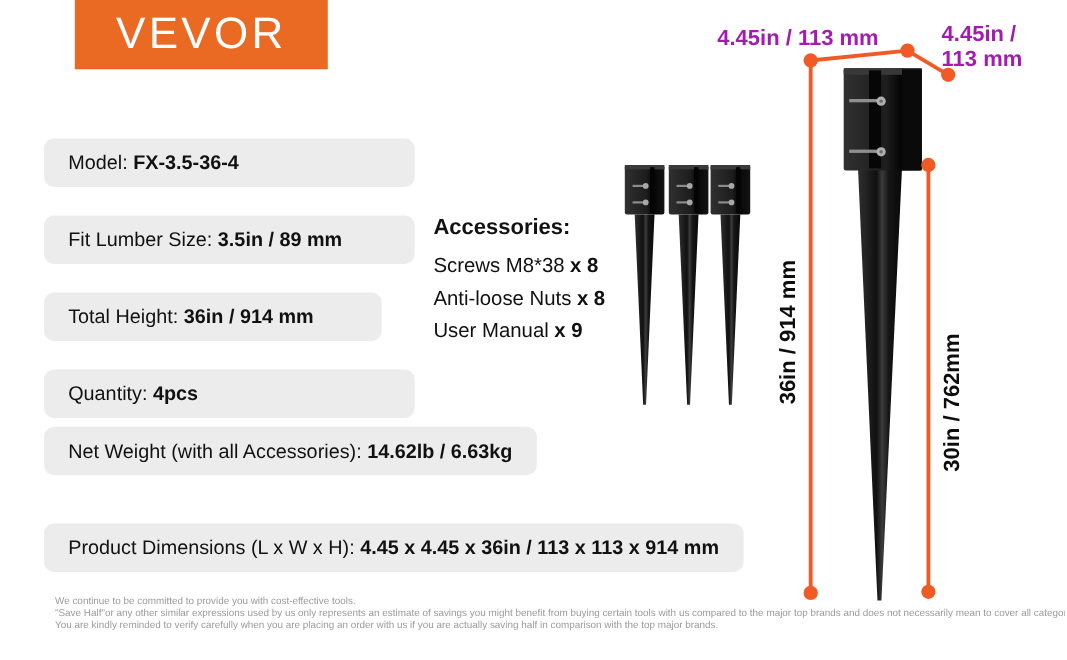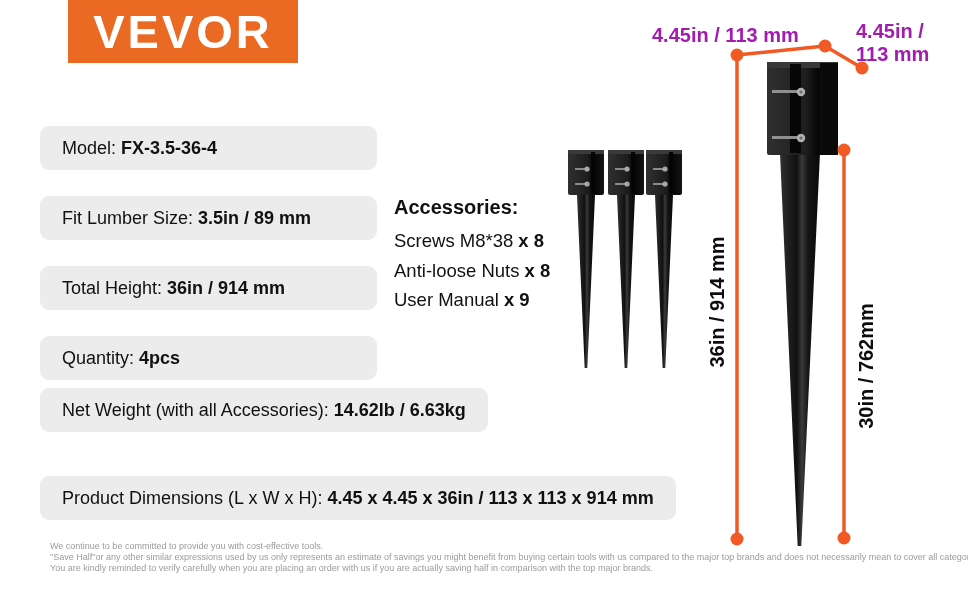--- a/index.html
+++ b/index.html
@@ -15,39 +15,39 @@
   }
   .logo {
     position: absolute;
     left: 68px; top: 0;
     width: 230px; height: 63px;
     background: #EA6A23;
     display: flex; align-items: center; justify-content: center;
   }
   .logo span {
     color: #fff;
-    font-size: 47px;
-    font-weight: 700;
+    font-size: 40px;
+    font-weight: 400;
     letter-spacing: 3px;
   }
   .spec-row {
     position: absolute;
     left: 40px;
     height: 44px;
     line-height: 44px;
     background: #ECECEC;
     border-radius: 9px;
     padding: 0 22px;
     font-size: 18px;
     white-space: nowrap;
   }
   .spec-row .val { font-weight: 700; margin-left: 5px; }
   .r1 { top: 126px; width: 337px; }
   .r2 { top: 196px; width: 337px; }
-  .r3 { top: 266px; width: 337px; }
+  .r3 { top: 266px; width: 307px; }
   .r4 { top: 336px; width: 337px; }
   .r5 { top: 388px; width: auto; display: inline-block; }
   .r6 { top: 476px; width: auto; display: inline-block; text-align: center; }
   .acc-title {
     position: absolute; left: 394px; top: 196px;
     font-size: 20px; font-weight: 700;
   }
   .acc-item {
     position: absolute; left: 394px;
     font-size: 18.5px; white-space: nowrap;

